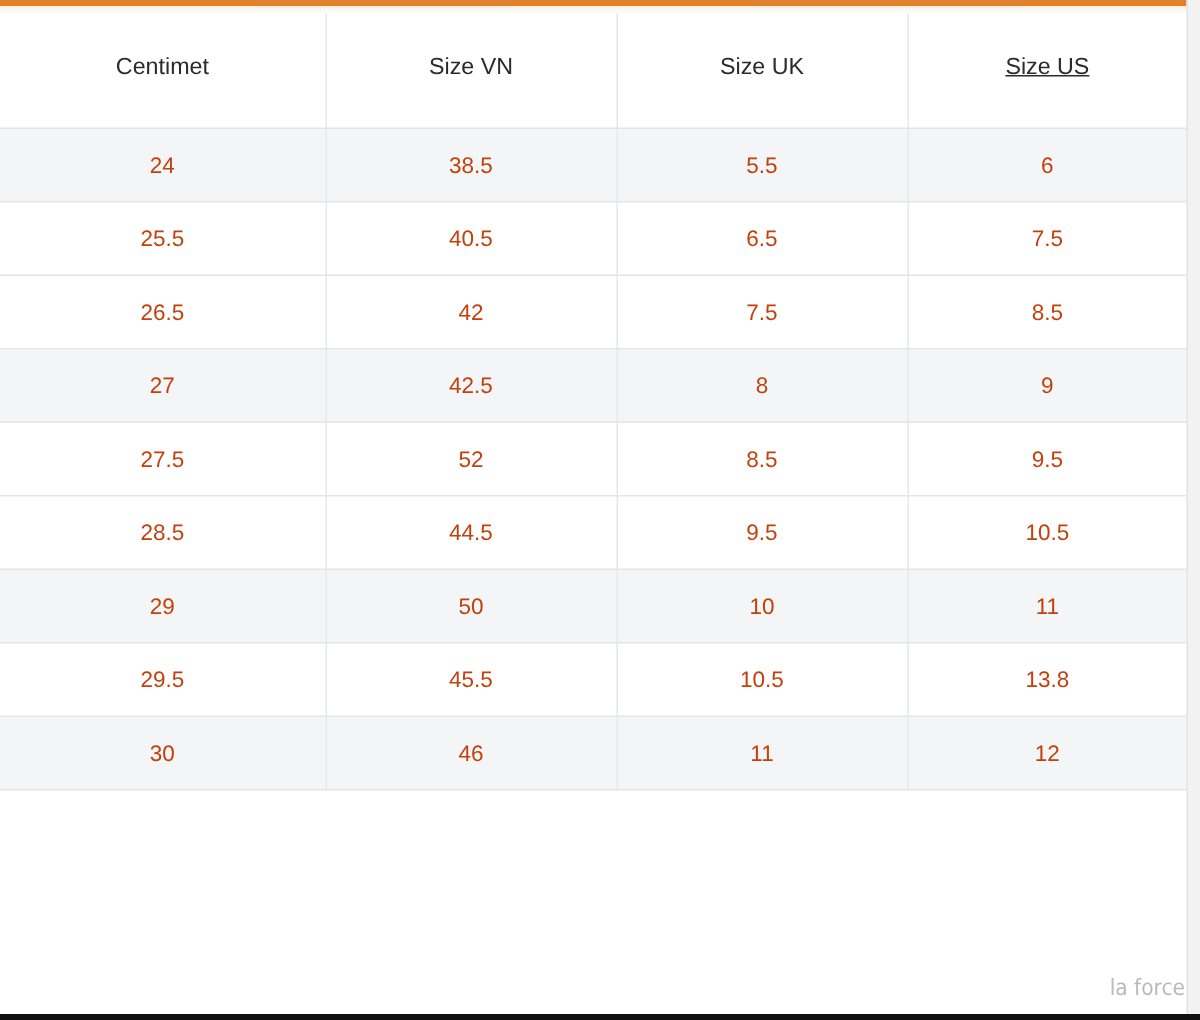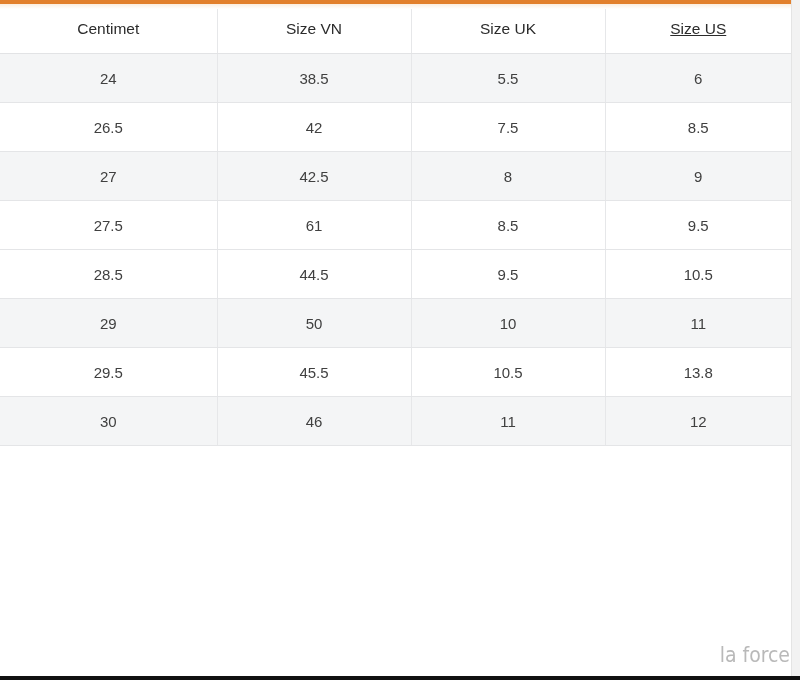--- a/index.html
+++ b/index.html
@@ -96,30 +96,30 @@
   table.size-table thead th {
     height: 49px;
     background: #ffffff;
     color: #2b2b2b;
     font-size: 15.5px;
     font-weight: 400;
     text-align: center;
     vertical-align: middle;
     border-right: 1px solid #e6e7e9;
     border-bottom: 1px solid #e2e3e5;
-    padding: 0;
+    padding: 16px;
   }
   table.size-table thead th:last-child {
     border-right: none;
     text-decoration: underline;
   }
 
   table.size-table tbody td {
     height: 48px;
-    color: #404040;
+    color: #c2410c;
     font-size: 15px;
     font-weight: 400;
     text-align: center;
     vertical-align: middle;
     border-right: 1px solid #e6e7e9;
     border-bottom: 1px solid #e4e5e7;
     padding: 0;
   }
   table.size-table tbody td:last-child {
     border-right: none;
@@ -130,21 +130,21 @@
   }
   table.size-table tbody tr.even td {
     background: #ffffff;
   }
 
   .watermark {
     position: absolute;
     right: 10px;
     bottom: 14px;
     color: #b9b9b9;
-    font-size: 21px;
+    font-size: 15px;
     font-family: "DejaVu Sans Condensed", "Liberation Sans", sans-serif;
     letter-spacing: 0px;
     line-height: 1;
     white-space: nowrap;
     z-index: 7;
     font-weight: 400;
   }
 </style>
 </head>
 <body>
@@ -173,34 +173,40 @@
         </tr>
       </thead>
       <tbody>
           <tr class="odd">
             <td>24</td>
             <td>38.5</td>
             <td>5.5</td>
             <td>6</td>
           </tr>
           <tr class="even">
+            <td>25.5</td>
+            <td>40.5</td>
+            <td>6.5</td>
+            <td>7.5</td>
+          </tr>
+          <tr class="even">
             <td>26.5</td>
             <td>42</td>
             <td>7.5</td>
             <td>8.5</td>
           </tr>
           <tr class="odd">
             <td>27</td>
             <td>42.5</td>
             <td>8</td>
             <td>9</td>
           </tr>
           <tr class="even">
             <td>27.5</td>
-            <td>61</td>
+            <td>52</td>
             <td>8.5</td>
             <td>9.5</td>
           </tr>
           <tr class="even">
             <td>28.5</td>
             <td>44.5</td>
             <td>9.5</td>
             <td>10.5</td>
           </tr>
           <tr class="odd">

